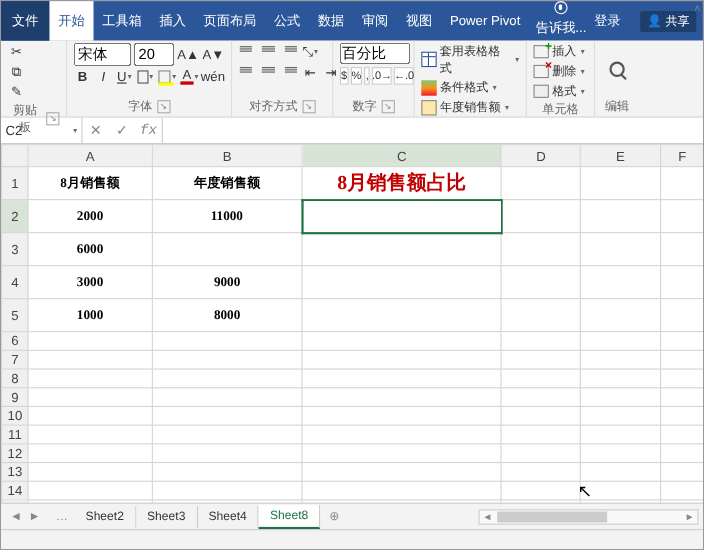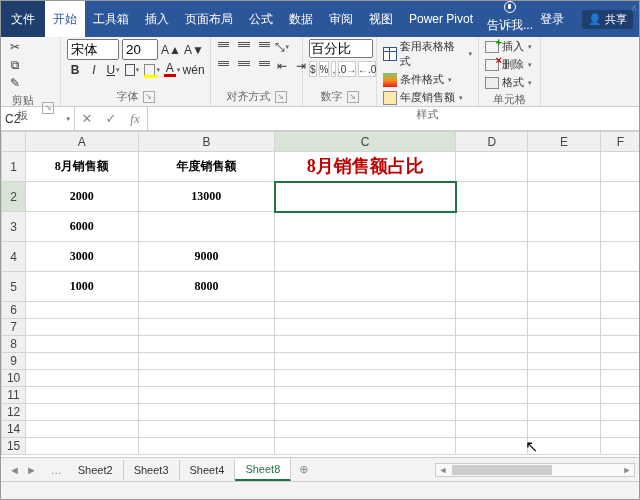--- a/index.html
+++ b/index.html
@@ -54,21 +54,21 @@
   .fmt-ico{width:14px;height:12px;border:1px solid #888;background:#eee;}
   .mag{width:14px;height:14px;border:2px solid #555;border-radius:50%;position:relative;}
   .mag::after{content:"";position:absolute;width:6px;height:2px;background:#555;transform:rotate(45deg);bottom:-3px;right:-4px;}
   .collapse{position:absolute;right:2px;top:2px;font-size:10px;color:#888;}
 
   
   .fbar { height:24px; border-bottom:1px solid #ccc; display:flex; align-items:stretch; background:#fff;}
   .namebox { width:74px; border-right:1px solid #ccc; display:flex; align-items:center; padding:0 4px; font-size:12px; justify-content:space-between;}
   .fbtns { display:flex; align-items:center; border-right:1px solid #ccc;}
   .fbtn{width:24px;display:flex;align-items:center;justify-content:center;color:#888;font-size:13px;}
-  .fbtn.ok{color:#888;} .fbtn.fx{font-style:italic;font-family:Liberation Serif, serif;}
+  .fbtn.ok{color:#888;} .fbtn.fx{font-style:italic;font-family:Liberation Mono, monospace;}
   .finput{flex:1;padding:0 4px;display:flex;align-items:center;}
   .namebox .dd{margin-left:auto;}
 
   
   .grid-wrap{position:relative;}
   table.sheet { border-collapse:collapse; table-layout:fixed; width:640px;}
   .sheet th, .sheet td { border:1px solid #d4d4d4; height:20px; font-size:12px; background:#fff; overflow:hidden; white-space:nowrap;}
   .sheet thead th { background:#f0f0f0; text-align:center; font-weight:normal; color:#444; height:20px;}
   .sheet tbody th { background:#f0f0f0; text-align:center; font-weight:normal; color:#444; width:24px;}
   .corner{background:#f0f0f0!important;width:24px;}
@@ -263,23 +263,20 @@
             <span>条件格式</span>
             <span class="dd">▾</span>
           </div>
       <div class="style-item">
             <span class="cell-ico"></span>
             <span>年度销售额</span>
             <span class="dd">▾</span>
           </div>
     </div>
       </div>
-    <div class="group-label">
-        <span>样式</span>
-      </div>
   </div>
 
   <div class="group" style="width:62px;">
     <div class="group-body">
         <div class="col" style="gap:3px;">
       <div class="style-item">
             <span class="ins-ico"></span>
             <span>插入</span>
             <span class="dd">▾</span>
           </div>
@@ -293,20 +290,28 @@
             <span>格式</span>
             <span class="dd">▾</span>
           </div>
     </div>
       </div>
     <div class="group-label">
         <span>单元格</span>
       </div>
   </div>
 
+  <div class="group" style="width:40px;border-right:none;">
+    <div class="group-body" style="justify-content:center;align-items:center;">
+      <div class="mag"></div>
+    </div>
+    <div class="group-label">
+        <span>编辑</span>
+      </div>
+  </div>
 </div>
 
 <div class="fbar">
   <div class="namebox">
       <span>C2</span>
       <span class="dd">▾</span>
     </div>
   <div class="fbtns">
     <div class="fbtn">✕</div>
     <div class="fbtn ok">✓</div>
@@ -343,21 +348,21 @@
       <td class="data">8月销售额</td>
       <td class="data">年度销售额</td>
       <td class="data red">8月销售额占比</td>
       <td></td>
           <td></td>
           <td></td>
         </tr>
     <tr class="row-tall">
           <th class="hl">2</th>
       <td class="data">2000</td>
-      <td class="data">13000</td>
+      <td class="data">11000</td>
       <td class="sel"></td>
       <td></td>
           <td></td>
           <td></td>
         </tr>
     <tr class="row-tall">
           <th>3</th>
       <td class="data">6000</td>
       <td></td>
           <td></td>
@@ -432,20 +437,29 @@
           <th>11</th>
           <td></td>
           <td></td>
           <td></td>
           <td></td>
           <td></td>
           <td></td>
         </tr>
     <tr class="below">
           <th>12</th>
+          <td></td>
+          <td></td>
+          <td></td>
+          <td></td>
+          <td></td>
+          <td></td>
+        </tr>
+    <tr class="below">
+          <th>13</th>
           <td></td>
           <td></td>
           <td></td>
           <td></td>
           <td></td>
           <td></td>
         </tr>
     <tr class="below">
           <th>14</th>
           <td></td>

